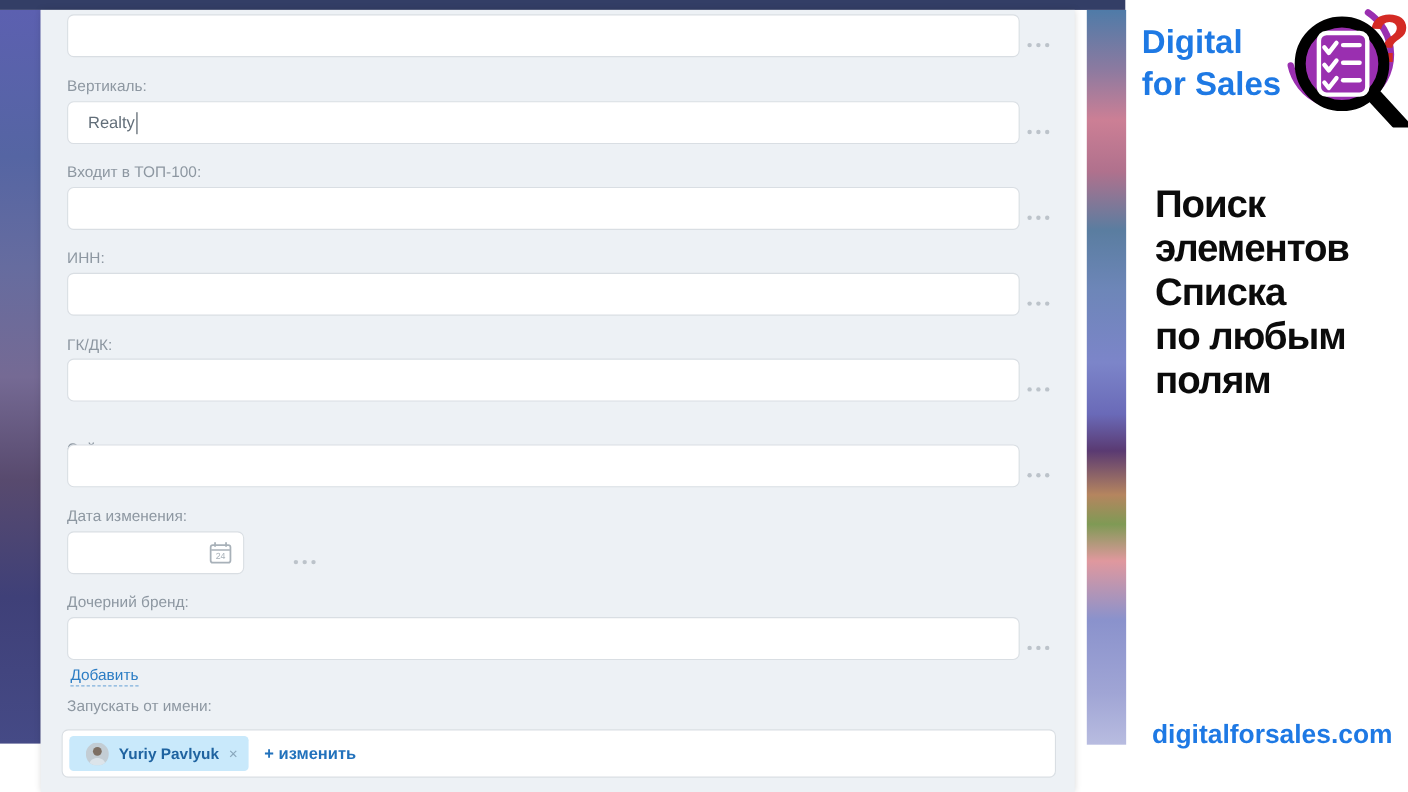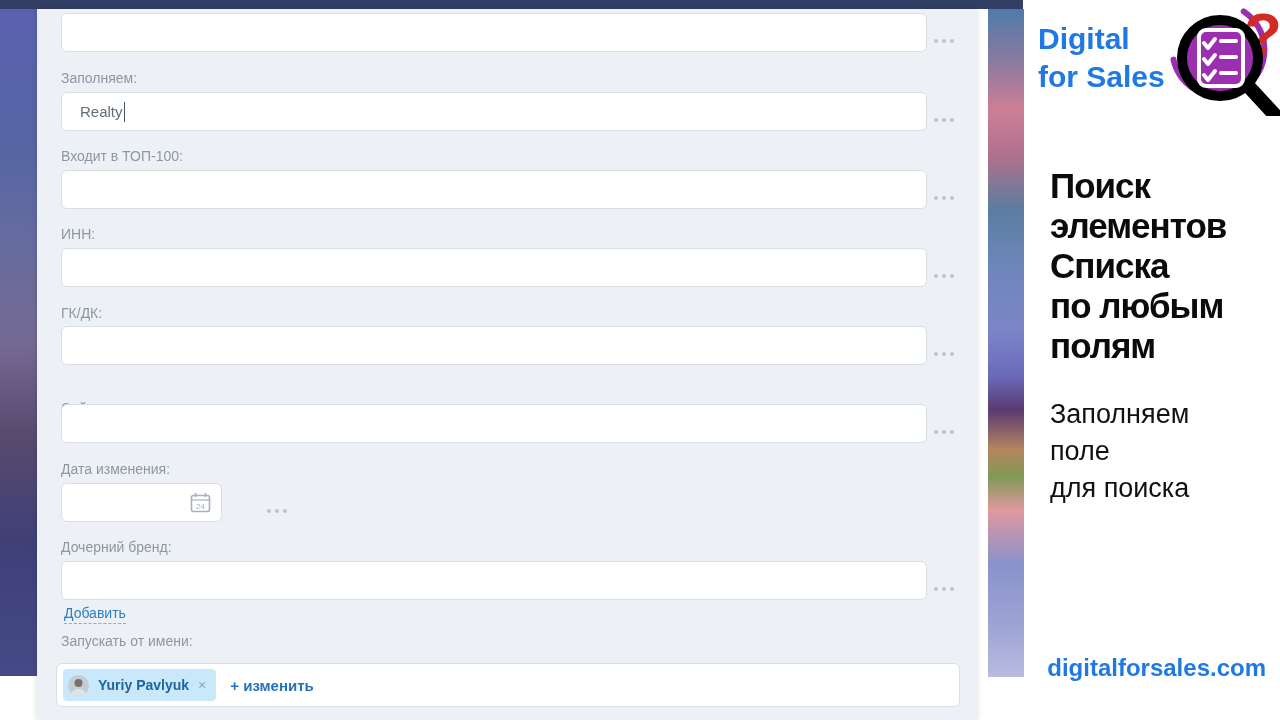--- a/index.html
+++ b/index.html
@@ -27,21 +27,21 @@
   .dots { position:absolute; width:22px; height:14px; display:flex; gap:4px;
           align-items:center; cursor:pointer; }
   .dots i { width:4px; height:4px; border-radius:50%; background:#bcc3ca; }
   .caret { display:inline-block; width:1px; height:20px; background:#44505a; margin-left:1px; }
 
   .date-input { width:161px; justify-content:flex-end; padding:0 10px; }
   .add-link { position:absolute; left:27px; font-size:14px; color:#2c7dc4;
               border-bottom:1px dashed #7fb0dc; padding-bottom:2px; cursor:pointer; }
   .big-input { left:19px; width:904px; height:44px; padding:0 6px; }
   .chip { display:flex; align-items:center; height:32px; background:#c9e9fb;
-          border-radius:4px; padding:0 10px 0 5px; cursor:pointer; }
+          border-radius:4px; padding:0 10px 0 15px; cursor:pointer; }
   .chip-avatar { width:21px; height:21px; border-radius:50%; overflow:hidden; flex:none; }
   .chip-name { margin-left:9px; font-size:14px; font-weight:bold; color:#1f63a0; }
   .chip-x { margin-left:9px; font-size:14px; color:#8aa8bd; cursor:pointer; }
   .change-link { margin-left:14px; font-size:15px; font-weight:600; color:#2272bc; cursor:pointer; }
   .cal-icon { cursor:pointer; flex:none; }
 
   
   .sidebar { position:absolute; left:1024px; top:0; width:256px; height:720px; background:#fff; }
   .brand-text { position:absolute; left:14px; top:20px; font-size:30px; line-height:38px;
                 font-weight:bold; color:#1e79e4; }
@@ -64,21 +64,21 @@
 
   <div class="panel">
 
     <div class="tinput" style="top:4px;"></div>
     <div class="dots" style="left:897px; top:25px;">
         <i></i>
         <i></i>
         <i></i>
       </div>
 
-    <div class="flabel" style="top:61px;">Заполняем:</div>
+    <div class="flabel" style="top:61px;">Вертикаль:</div>
     <div class="tinput" style="top:83px;">
       <span>Realty</span>
         <span class="caret"></span>
     </div>
     <div class="dots" style="left:897px; top:104px;">
         <i></i>
         <i></i>
         <i></i>
       </div>
 
@@ -182,21 +182,16 @@
     </svg>
 
     <div class="headline">
       <div>Поиск</div>
       <div>элементов</div>
       <div>Списка</div>
       <div>по любым</div>
       <div>полям</div>
     </div>
 
-    <div class="subtext">
-      <div>Заполняем</div>
-      <div>поле</div>
-      <div>для поиска</div>
-    </div>
 
     <div class="website">digitalforsales.com</div>
   </div>
 </div>
 
 </body></html>

